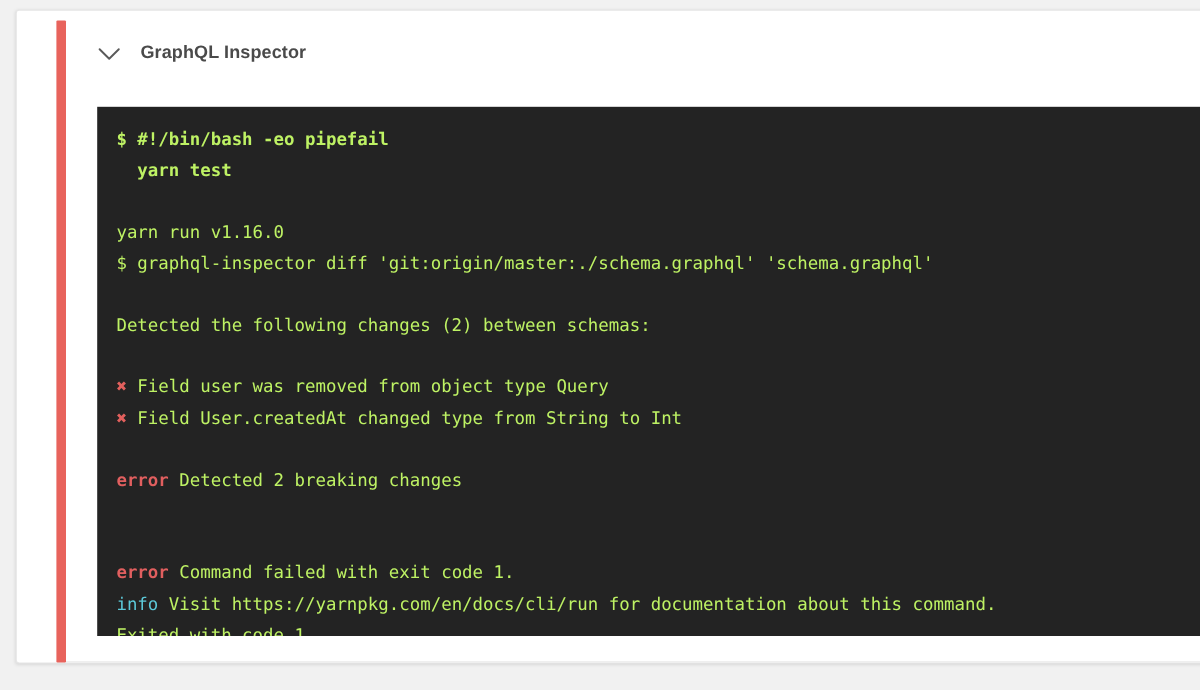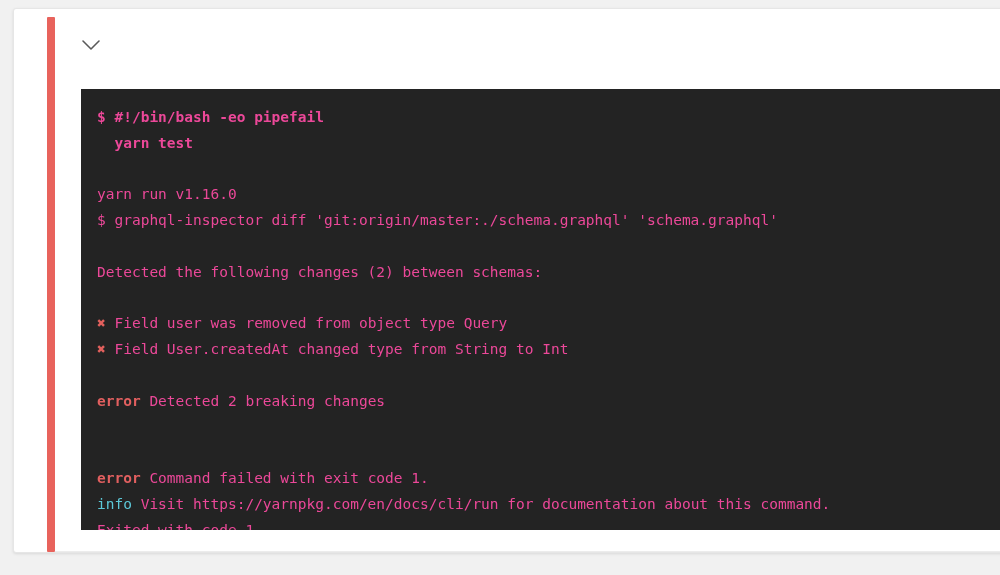--- a/index.html
+++ b/index.html
@@ -107,37 +107,38 @@
     font-size: 14.5px;
     line-height: 25.8px;
     color: #e8e8e8;
     white-space: pre;
   }
   .line { white-space: pre; min-height: 25.8px; }
   .line.bold  { font-weight: bold; color: #ffffff; }
   .tok-err   { color: #e15f5f; font-weight: bold; }
   .tok-info  { color: #5cc8d8; }
   .tok-mark  { color: #e2605d; font-weight: bold; }
-  .tok-plain { color: #ec4899; }
+  .tok-plain { color: #bef264; }
 </style>
 </head>
 <body>
 
 <div class="page" style="background: rgb(241, 241, 241);">
 
   <div class="card" style="background: rgb(255, 255, 255);">
 
     <div class="status-stripe" style="background: rgb(232, 99, 92);"></div>
 
     <div class="step-header">
       <span class="chevron">
         <svg width="24" height="24" viewBox="0 0 24 24" fill="none" stroke="#5a5a5a" stroke-width="1.6" stroke-linecap="round" stroke-linejoin="round" aria-hidden="true">
           <polyline points="4,9 12,17 20,9"></polyline>
         </svg>
       </span>
+      <span class="step-title" style="color: rgb(74, 74, 74);">GraphQL Inspector</span>
     </div>
 
     <div class="terminal" style="background: rgb(35, 35, 35);">
       <div class="term-lines" id="term-lines" style="color: rgb(232, 232, 232);"><div class="line bold"><span class="tok-plain">$ #!/bin/bash -eo pipefail</span></div><div class="line bold"><span class="tok-plain">  yarn test</span></div><div class="line">&nbsp;</div><div class="line"><span class="tok-plain">yarn run v1.16.0</span></div><div class="line"><span class="tok-plain">$ graphql-inspector diff 'git:origin/master:./schema.graphql' 'schema.graphql'</span></div><div class="line">&nbsp;</div><div class="line"><span class="tok-plain">Detected the following changes (2) between schemas:</span></div><div class="line">&nbsp;</div><div class="line"><span class="tok-mark" style="color: rgb(226, 96, 93);">✖</span><span class="tok-plain"> Field user was removed from object type Query</span></div><div class="line"><span class="tok-mark" style="color: rgb(226, 96, 93);">✖</span><span class="tok-plain"> Field User.createdAt changed type from String to Int</span></div><div class="line">&nbsp;</div><div class="line"><span class="tok-err" style="color: rgb(225, 95, 95);">error</span><span class="tok-plain"> Detected 2 breaking changes</span></div><div class="line">&nbsp;</div><div class="line">&nbsp;</div><div class="line"><span class="tok-err" style="color: rgb(225, 95, 95);">error</span><span class="tok-plain"> Command failed with exit code 1.</span></div><div class="line"><span class="tok-info" style="color: rgb(92, 200, 216);">info</span><span class="tok-plain"> Visit https://yarnpkg.com/en/docs/cli/run for documentation about this command.</span></div><div class="line"><span class="tok-plain">Exited with code 1</span></div></div>
     </div>
 
     <div class="divider"></div>
 
   </div>
 

